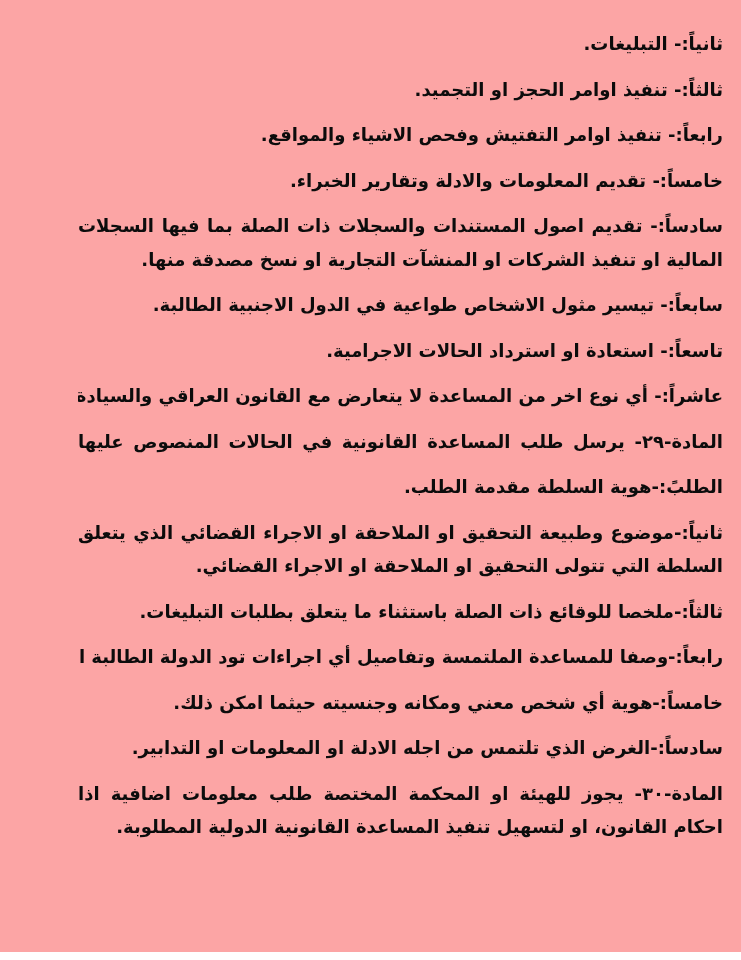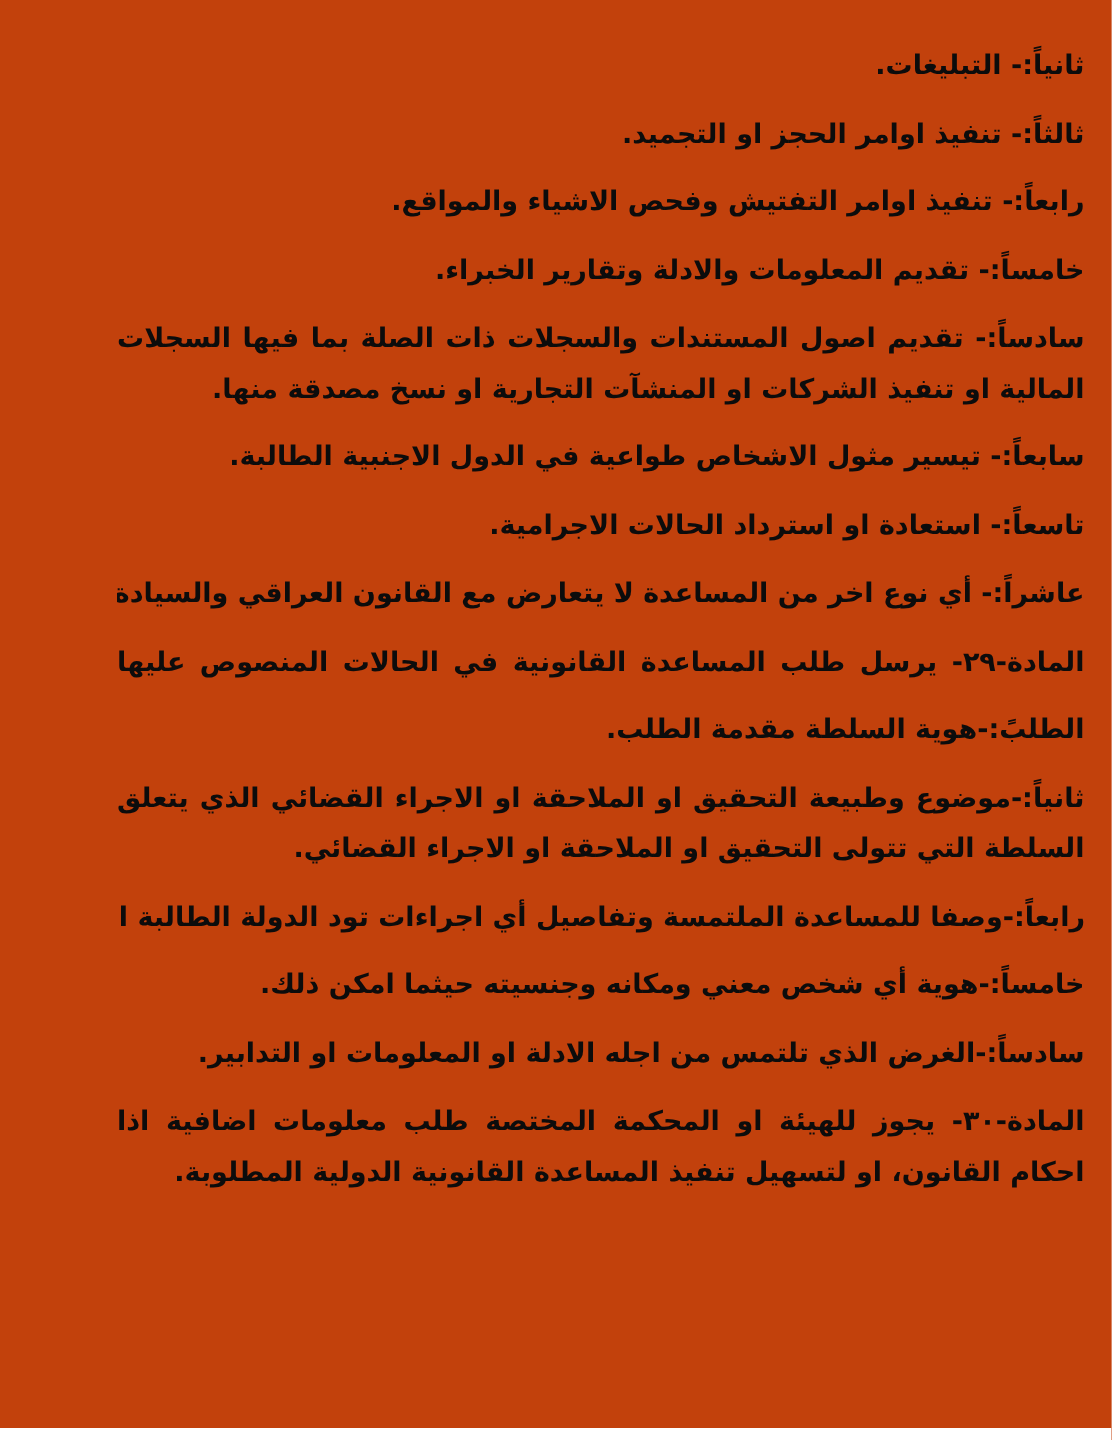--- a/index.html
+++ b/index.html
@@ -13,21 +13,21 @@
   .page {
     width: 741px;
     height: 952px;
     direction: rtl;
     unicode-bidi: embed;
     padding: 27px 18px 0 78px;
     font-family: "DejaVu Sans", sans-serif;
     font-weight: 700;
     font-size: 18px;
     color: #0c0c0c;
-    background: #c2410c;
+    background: #fca5a5;
   }
   .para { margin: 0 0 12px 0; }
   .line {
     line-height: 33.5px;
     height: 33.5px;
     text-align: right;
     white-space: nowrap;
     overflow: hidden;
   }
   .line.full {
@@ -70,20 +70,23 @@
         <div class="line full">المادة-٢٩- يرسل طلب المساعدة القانونية في الحالات المنصوص عليها في المادة (٢٨) من هذا</div>
       </div>
       <div class="para">
         <div class="line">الطلبً:-هوية السلطة مقدمة الطلب.</div>
       </div>
       <div class="para">
         <div class="line full">ثانياً:-موضوع وطبيعة التحقيق او الملاحقة او الاجراء القضائي الذي يتعلق به الطلب واسم ووظائف</div>
         <div class="line">السلطة التي تتولى التحقيق او الملاحقة او الاجراء القضائي.</div>
       </div>
       <div class="para">
+        <div class="line">ثالثاً:-ملخصا للوقائع ذات الصلة باستثناء ما يتعلق بطلبات التبليغات.</div>
+      </div>
+      <div class="para">
         <div class="line">رابعاً:-وصفا للمساعدة الملتمسة وتفاصيل أي اجراءات تود الدولة الطالبة اتباعها.</div>
       </div>
       <div class="para">
         <div class="line">خامساً:-هوية أي شخص معني ومكانه وجنسيته حيثما امكن ذلك.</div>
       </div>
       <div class="para">
         <div class="line">سادساً:-الغرض الذي تلتمس من اجله الادلة او المعلومات او التدابير.</div>
       </div>
       <div class="para">
         <div class="line full">المادة-٣٠- يجوز للهيئة او المحكمة المختصة طلب معلومات اضافية اذا كانت ضرورية لتنفيذ</div>

